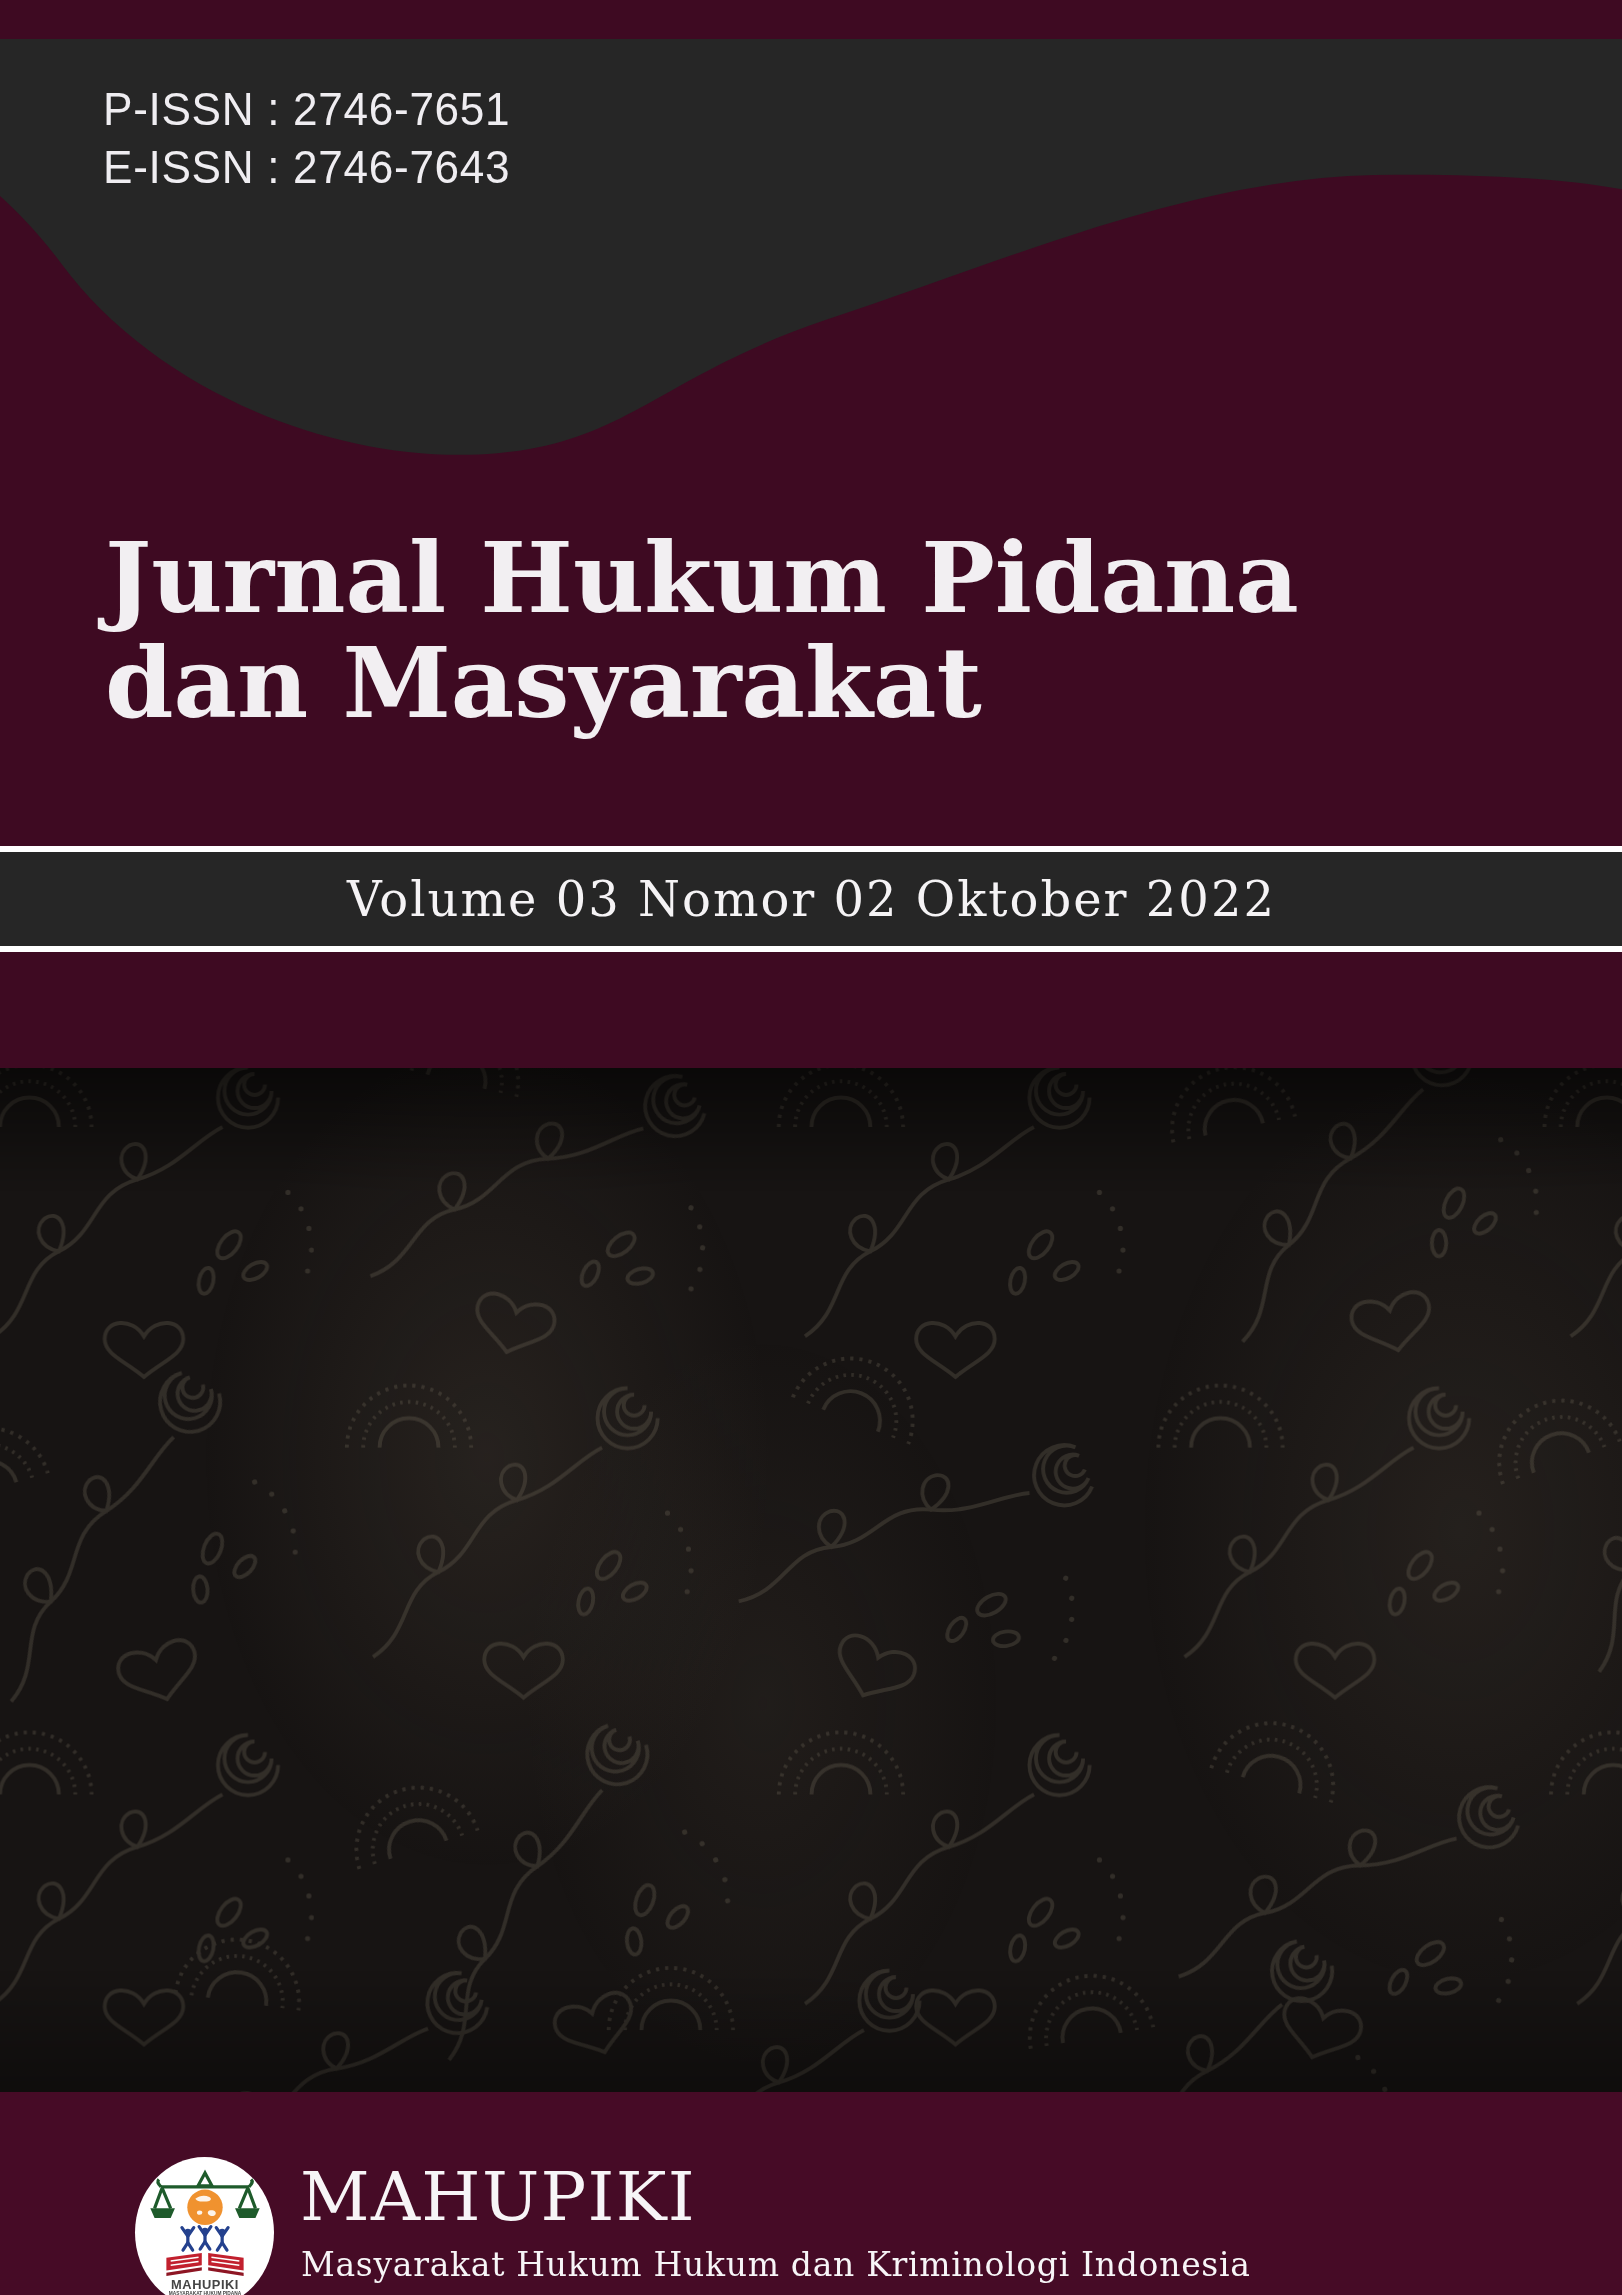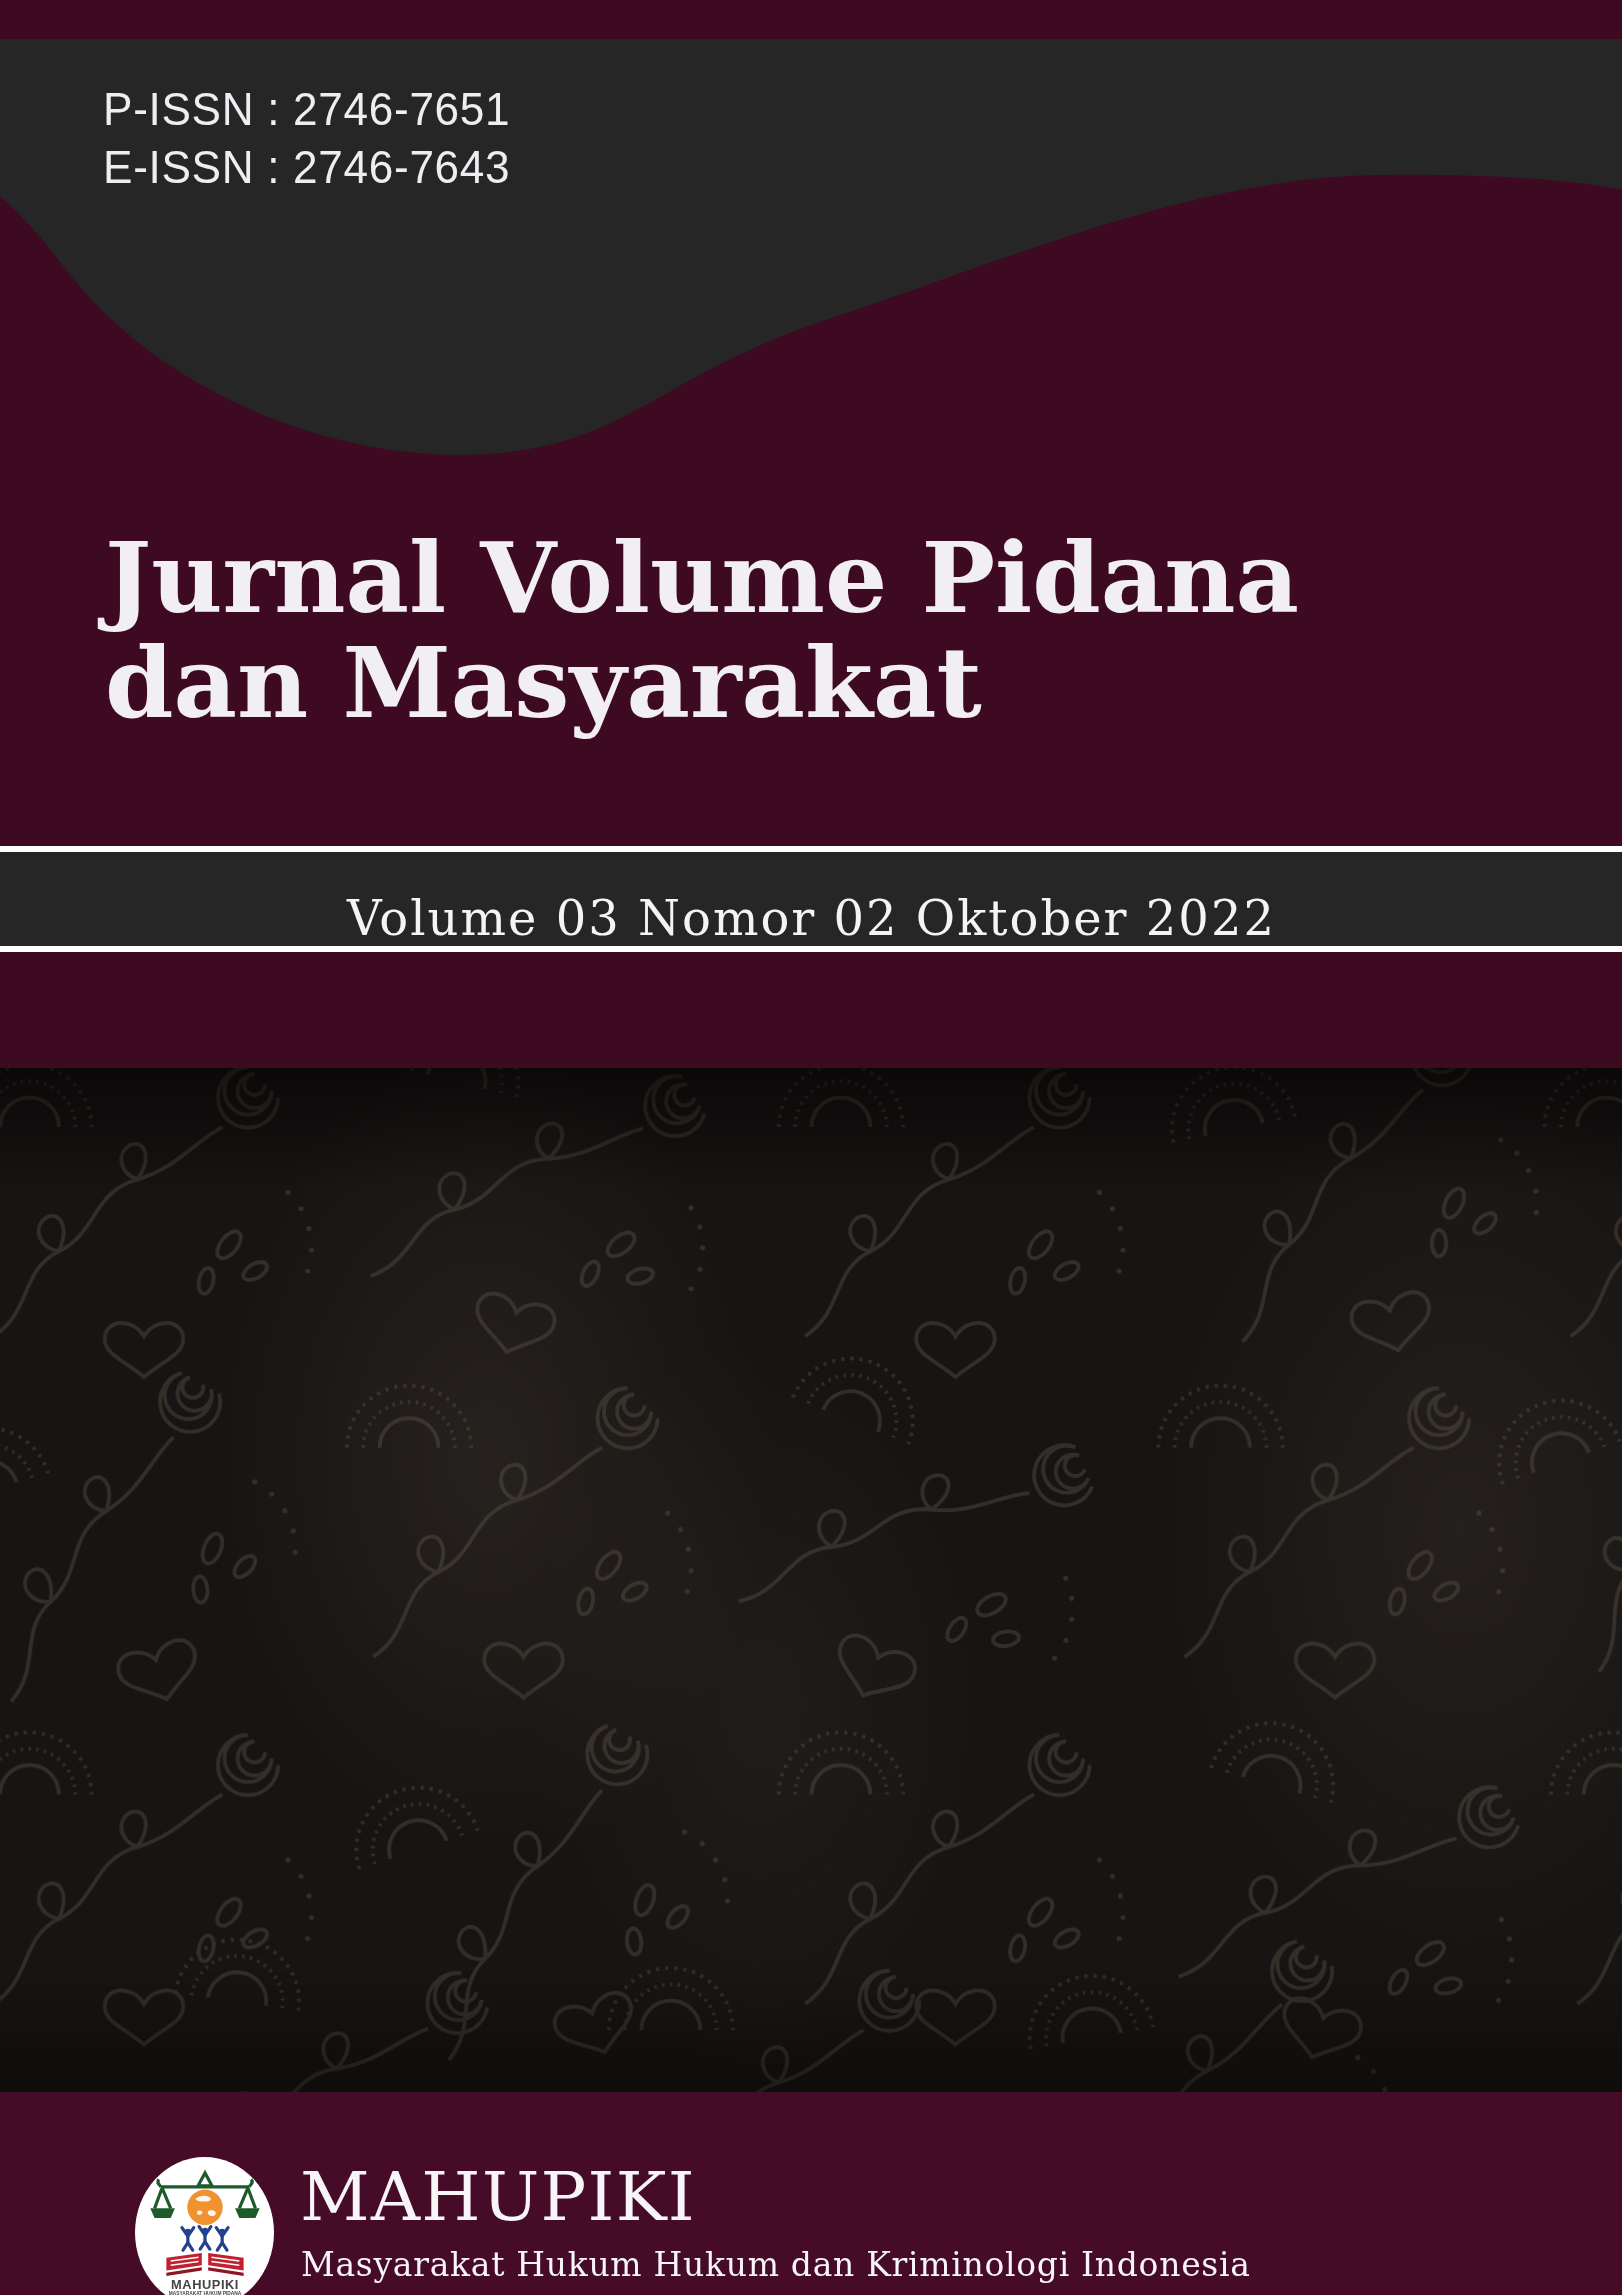--- a/index.html
+++ b/index.html
@@ -17,21 +17,21 @@
   
   .cover-title{position:absolute;left:105px;top:486px;z-index:5;
                font-family:"DejaVu Serif",serif;font-weight:bold;
                font-size:98px;line-height:105px;color:#F2EFF2;}
 
   
   .band-line{position:absolute;left:0;width:1623px;height:5.9px;background:#FFFFFF;z-index:6;}
   .band-line.top{top:807px;}
   .band-line.bottom{top:907px;}
   .band{position:absolute;left:0;top:813px;width:1623px;height:94px;background:#262626;z-index:6;
-        display:flex;align-items:flex-end;justify-content:center;}
+        display:flex;align-items:center;justify-content:center;}
   .band-text{font-family:"DejaVu Serif",serif;font-size:48px;color:#F5F3F5;letter-spacing:2px;}
 
   
   .batik{position:absolute;left:0;top:1029px;width:1623px;height:1025px;background:#171413;overflow:hidden;}
   .batik-svg{position:absolute;left:0;top:0;width:1623px;height:1025px;}
   .batik-light{position:absolute;inset:0;
      background:
        radial-gradient(406px 589px at 30% 38%, rgba(122,108,92,0.16), rgba(122,108,92,0) 70%),
        radial-gradient(340px 523px at 47% 62%, rgba(122,108,92,0.10), rgba(122,108,92,0) 70%),
        radial-gradient(458px 654px at 90% 45%, rgba(122,108,92,0.14), rgba(122,108,92,0) 70%),
@@ -62,21 +62,21 @@
          C520,654 240,540 95,345
          C60,298 25,262 0,240 Z"></path>
   </svg>
 
   <div class="issn-block">
     <div>P-ISSN : 2746-7651</div>
     <div>E-ISSN : 2746-7643</div>
   </div>
 
   <div class="cover-title">
-    <div>Jurnal Volume Pidana</div>
+    <div>Jurnal Hukum Pidana</div>
     <div>dan Masyarakat</div>
   </div>
 
   <div class="band-line top"></div>
   <div class="band">
     <span class="band-text">Volume 03 Nomor 02 Oktober 2022</span>
   </div>
   <div class="band-line bottom"></div>
 
   <div class="batik">

